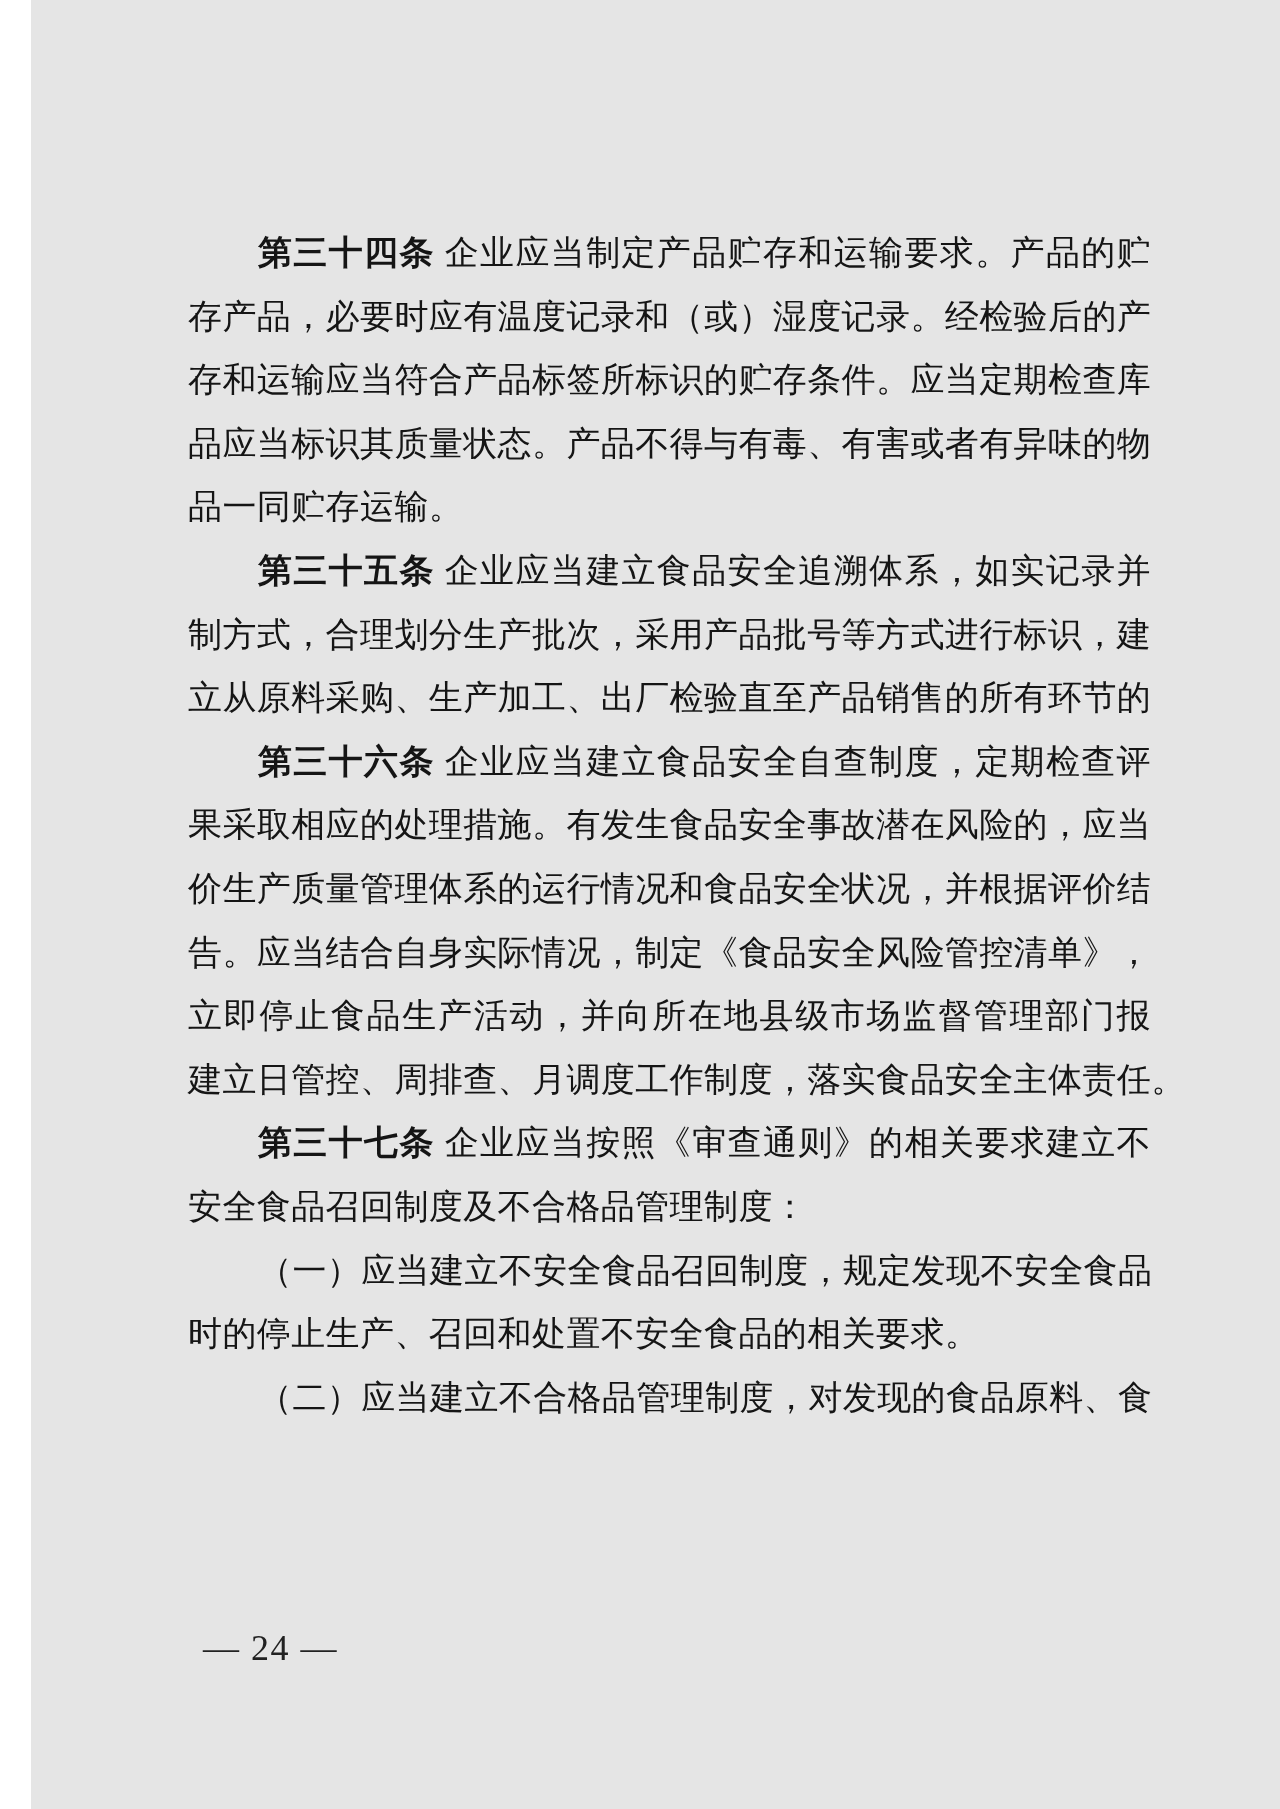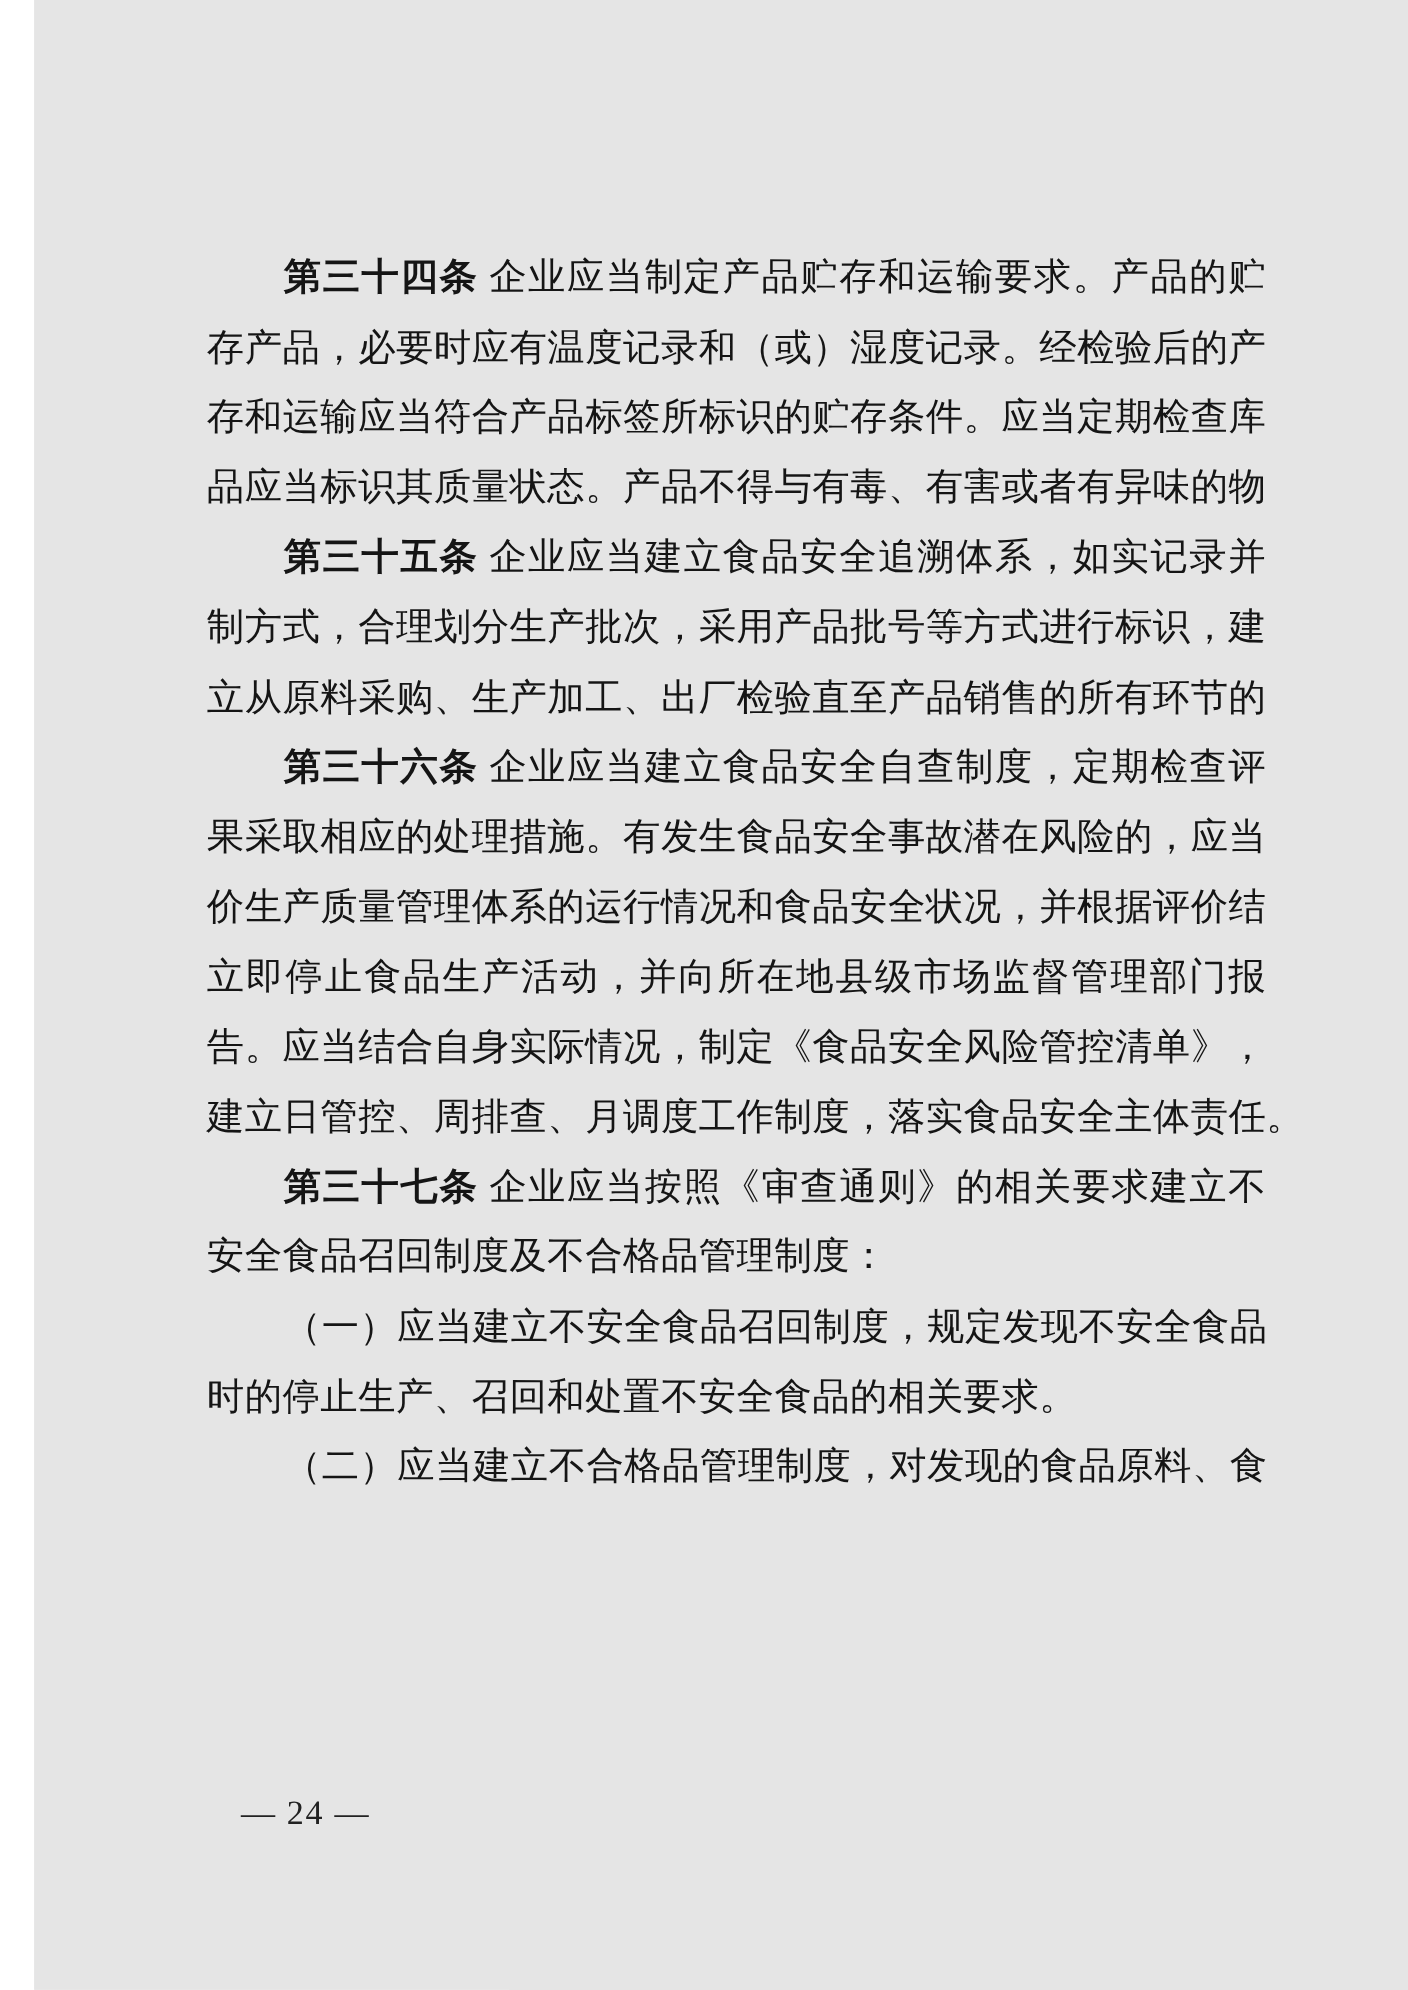--- a/index.html
+++ b/index.html
@@ -36,46 +36,47 @@
     text-align-last: justify;
   }
   .line.indent {
     padding-left: 70px;
   }
   .head {
     font-weight: bold;
   }
   .page-number {
     position: absolute;
-    left: 188px;
+    left: 172px;
     top: 1628px;
     height: 40px;
     line-height: 40px;
-    font-size: 31px;
+    font-size: 36px;
     letter-spacing: 1.5px;
     color: #222222;
   }
 </style>
 </head>
 <body>
 
 <div class="page">
   <main class="text-block" id="lines-container">
       <div class="line indent fill"><span class="head">第三十四条</span><span> 企业应当制定产品贮存和运输要求。产品的贮</span></div>
       <div class="line fill"><span>存产品，必要时应有温度记录和（或）湿度记录。经检验后的产</span></div>
       <div class="line fill"><span>存和运输应当符合产品标签所标识的贮存条件。应当定期检查库</span></div>
       <div class="line fill"><span>品应当标识其质量状态。产品不得与有毒、有害或者有异味的物</span></div>
+      <div class="line"><span>品一同贮存运输。</span></div>
       <div class="line indent fill"><span class="head">第三十五条</span><span> 企业应当建立食品安全追溯体系，如实记录并</span></div>
       <div class="line fill"><span>制方式，合理划分生产批次，采用产品批号等方式进行标识，建</span></div>
       <div class="line fill"><span>立从原料采购、生产加工、出厂检验直至产品销售的所有环节的</span></div>
       <div class="line indent fill"><span class="head">第三十六条</span><span> 企业应当建立食品安全自查制度，定期检查评</span></div>
       <div class="line fill"><span>果采取相应的处理措施。有发生食品安全事故潜在风险的，应当</span></div>
       <div class="line fill"><span>价生产质量管理体系的运行情况和食品安全状况，并根据评价结</span></div>
+      <div class="line fill"><span>告。应当结合自身实际情况，制定《食品安全风险管控清单》，</span></div>
       <div class="line fill"><span>立即停止食品生产活动，并向所在地县级市场监督管理部门报</span></div>
-      <div class="line fill"><span>告。应当结合自身实际情况，制定《食品安全风险管控清单》，</span></div>
       <div class="line"><span>建立日管控、周排查、月调度工作制度，落实食品安全主体责任。</span></div>
       <div class="line indent fill"><span class="head">第三十七条</span><span> 企业应当按照《审查通则》的相关要求建立不</span></div>
       <div class="line"><span>安全食品召回制度及不合格品管理制度：</span></div>
       <div class="line indent fill"><span>（一）应当建立不安全食品召回制度，规定发现不安全食品</span></div>
       <div class="line"><span>时的停止生产、召回和处置不安全食品的相关要求。</span></div>
       <div class="line indent fill"><span>（二）应当建立不合格品管理制度，对发现的食品原料、食</span></div>
     </main>
   <div class="page-number">— 24 —</div>
 </div>
 

